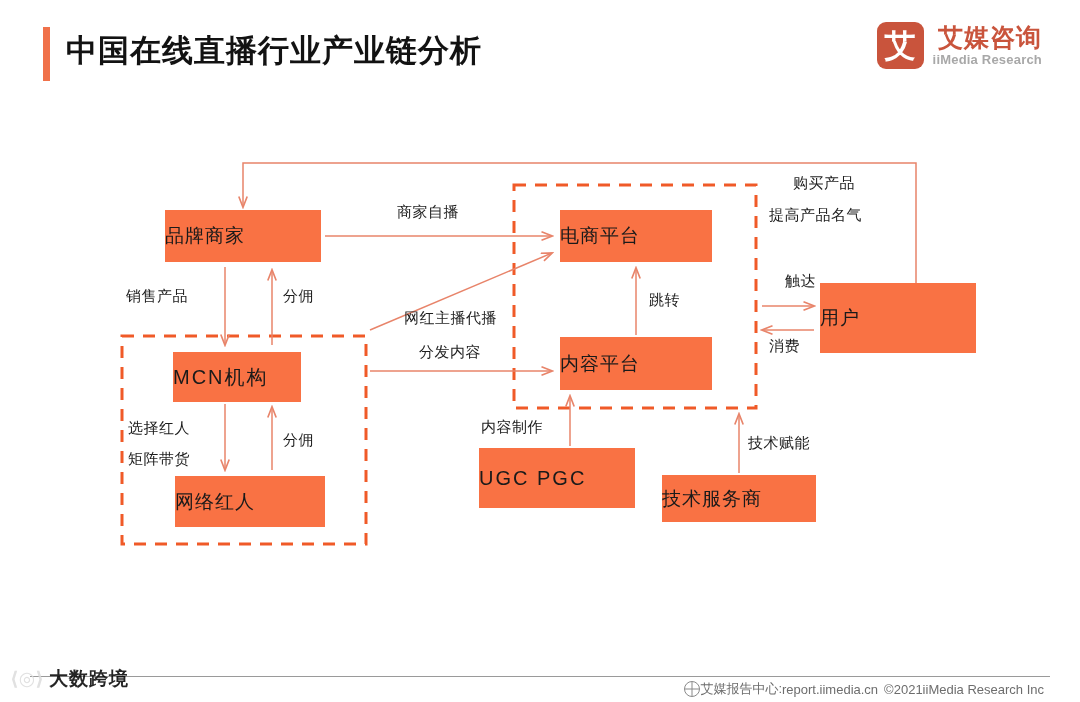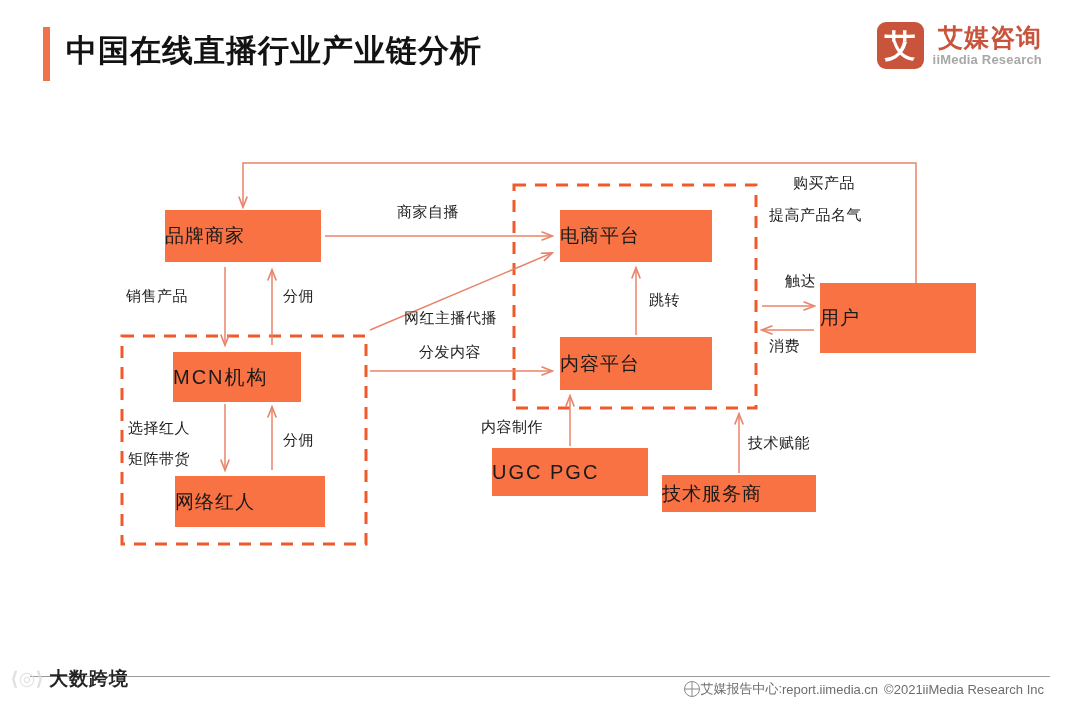--- a/index.html
+++ b/index.html
@@ -258,25 +258,25 @@
     </div>
 
     <div class="node" style="left:560px; top:210px; width:152px; height:52px;">
       <span>电商平台</span>
     </div>
 
     <div class="node" style="left:560px; top:337px; width:152px; height:53px;">
       <span>内容平台</span>
     </div>
 
-    <div class="node" style="left:492px; top:448px; width:156px; height:48px;">
+    <div class="node" style="left:479px; top:448px; width:156px; height:60px;">
       <span class="node-latin">UGC  PGC</span>
     </div>
 
-    <div class="node" style="left:662px; top:475px; width:154px; height:37px;">
+    <div class="node" style="left:662px; top:475px; width:154px; height:47px;">
       <span>技术服务商</span>
     </div>
 
     <div class="node" style="left:820px; top:283px; width:156px; height:70px;">
       <span>用户</span>
     </div>
 
     <div class="edge-label" style="left:126px; top:287px;">
       <span>销售产品</span>
     </div>

